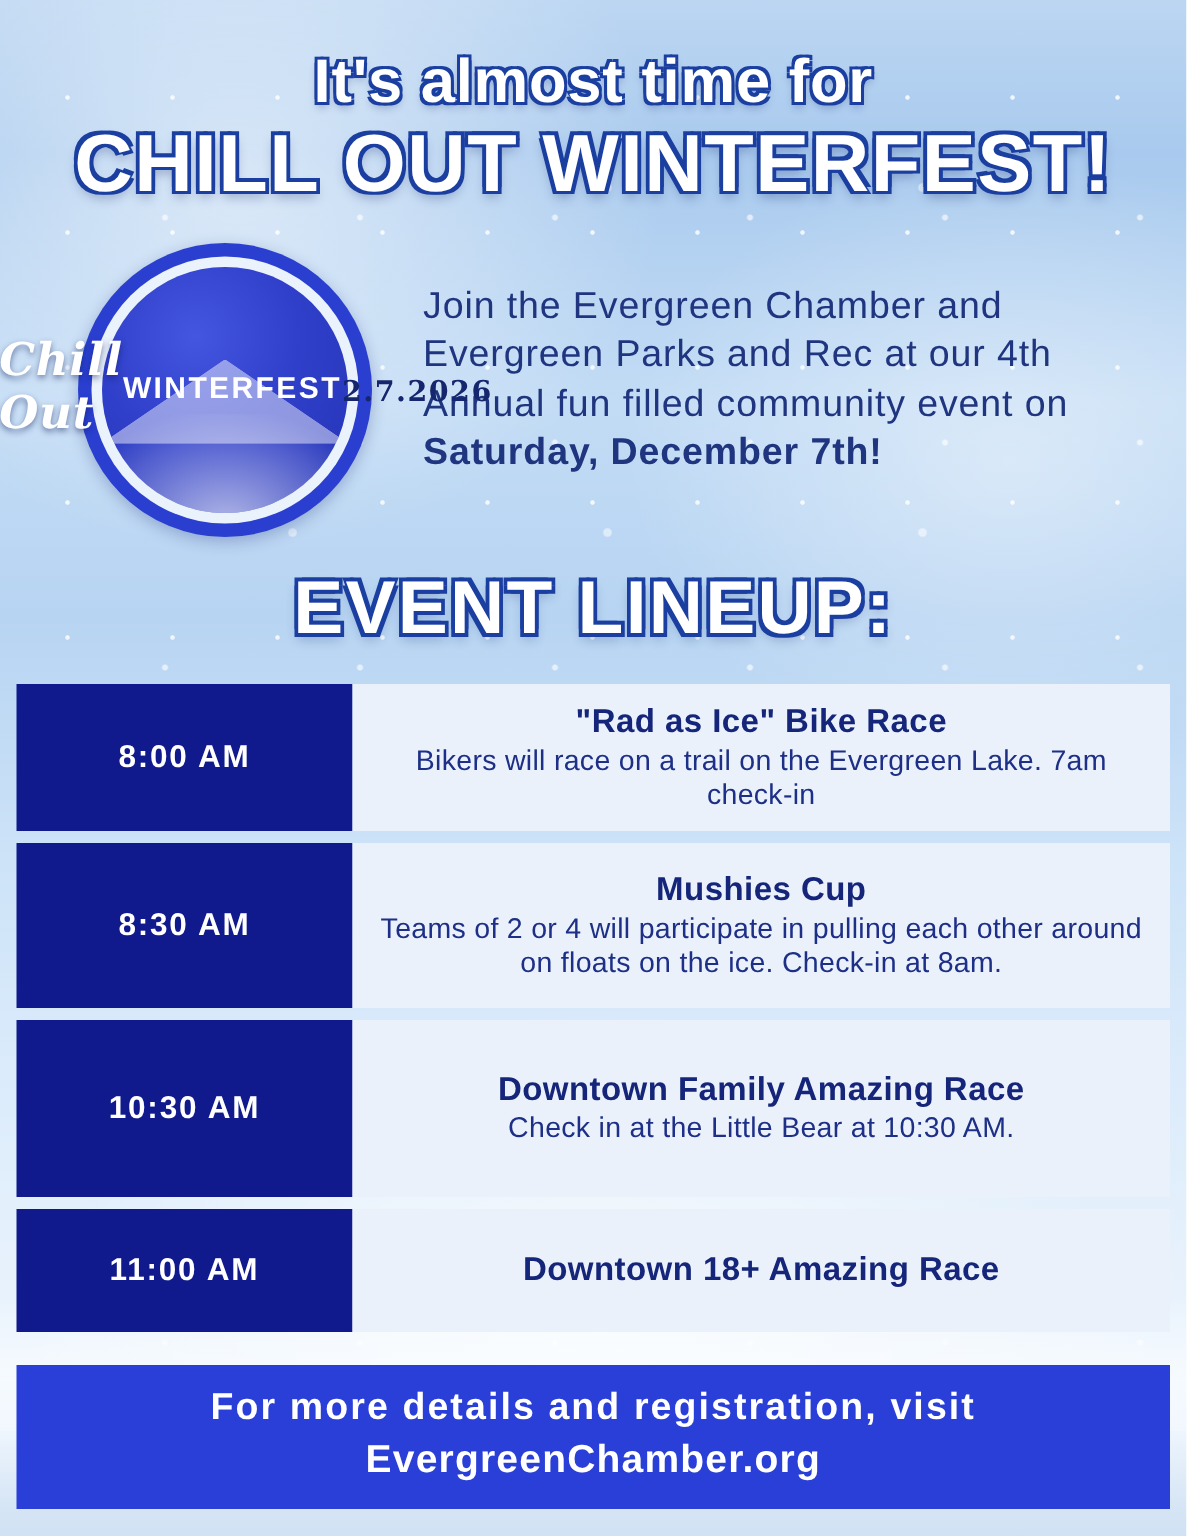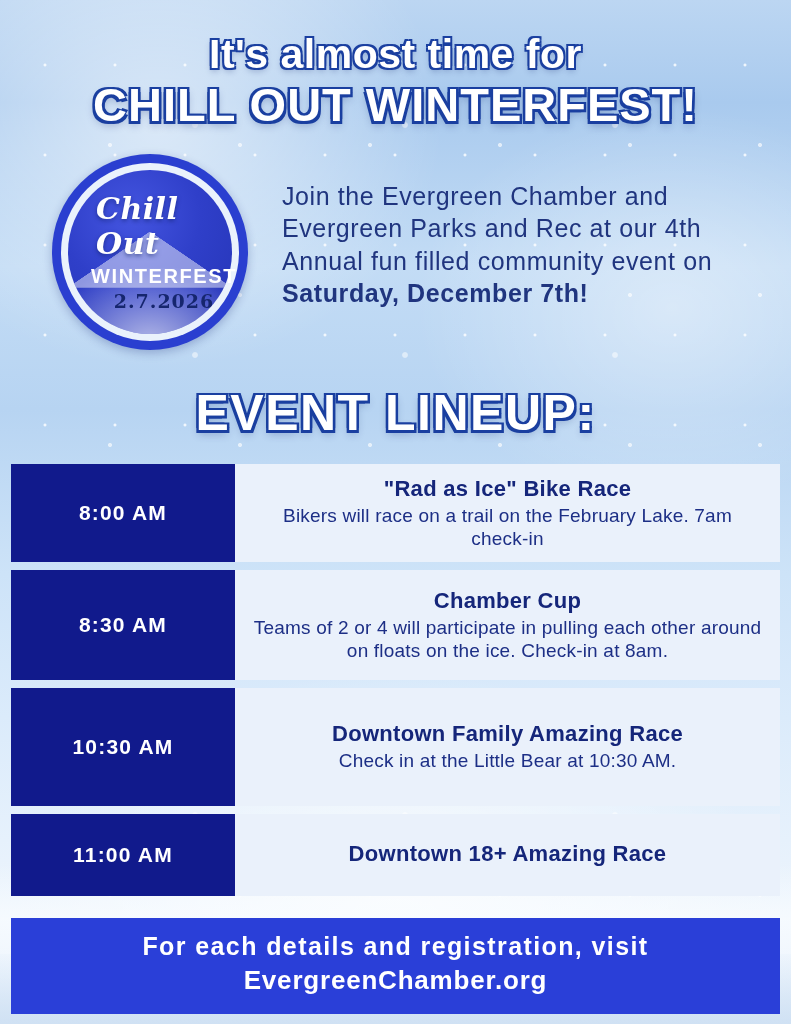--- a/index.html
+++ b/index.html
@@ -74,21 +74,21 @@
     font-size: 41px;
     font-weight: bold;
     color: #ffffff;
     letter-spacing: 0.5px;
     text-shadow:
       -2px -2px 0 #1a3fa0, 2px -2px 0 #1a3fa0, -2px 2px 0 #1a3fa0, 2px 2px 0 #1a3fa0,
       0 3px 6px rgba(20,40,110,0.35);
     line-height: 1.1;
   }
   .head-line2 {
-    font-size: 47px;
+    font-size: 54px;
     font-weight: bold;
     color: #ffffff;
     letter-spacing: 1px;
     text-shadow:
       -2.5px -2.5px 0 #1a3fa0, 2.5px -2.5px 0 #1a3fa0, -2.5px 2.5px 0 #1a3fa0, 2.5px 2.5px 0 #1a3fa0,
       0 4px 8px rgba(20,40,110,0.35);
     line-height: 1.12;
     margin-top: 2px;
   }
 
@@ -141,21 +141,20 @@
     height: 34%;
     background:
       linear-gradient(to bottom right, transparent 49.5%, rgba(255,255,255,0.85) 50%) no-repeat left bottom / 50% 100%,
       linear-gradient(to bottom left, transparent 49.5%, rgba(255,255,255,0.85) 50%) no-repeat right bottom / 50% 100%;
     opacity: 0.55;
   }
   .badge-text {
     position: absolute;
     inset: 16px;
     display: flex;
-    flex-direction: column;
     align-items: center;
     justify-content: center;
     text-align: left;
     color: #ffffff;
     margin-left: 28px;
   }
   .badge-script {
     font-family: "DejaVu Serif", serif;
     font-style: italic;
     font-size: 30px;
@@ -187,21 +186,21 @@
     font-weight: bold;
     letter-spacing: 0.6px;
     max-width: 470px;
   }
   .intro-text .lead { font-weight: normal; }
   .intro-text .bold { font-weight: bold; }
 
   
   .lineup-title {
     text-align: center;
-    margin-top: 34px;
+    margin-top: 18px;
     font-size: 50px;
     font-weight: bold;
     color: #ffffff;
     letter-spacing: 1.5px;
     text-shadow:
       -2.5px -2.5px 0 #1a3fa0, 2.5px -2.5px 0 #1a3fa0, -2.5px 2.5px 0 #1a3fa0, 2.5px 2.5px 0 #1a3fa0,
       0 4px 8px rgba(20,40,110,0.3);
   }
 
   
@@ -311,28 +310,28 @@
     </div>
 
     <div class="lineup-title">EVENT LINEUP:</div>
 
     <div class="schedule">
 
       <div class="row r1">
         <div class="time-cell">8:00 AM</div>
         <div class="desc-cell">
           <div class="desc-title">"Rad as Ice" Bike Race</div>
-          <div class="desc-body">Bikers will race on a trail on the February Lake. 7am check-in</div>
+          <div class="desc-body">Bikers will race on a trail on the Evergreen Lake. 7am check-in</div>
         </div>
       </div>
 
       <div class="row r2">
         <div class="time-cell">8:30 AM</div>
         <div class="desc-cell">
-          <div class="desc-title">Chamber Cup</div>
+          <div class="desc-title">Mushies Cup</div>
           <div class="desc-body">Teams of 2 or 4 will participate in pulling each other around on floats on the ice. Check-in at 8am.</div>
         </div>
       </div>
 
       <div class="row r3">
         <div class="time-cell">10:30 AM</div>
         <div class="desc-cell">
           <div class="desc-title">Downtown Family Amazing Race</div>
           <div class="desc-body">Check in at the Little Bear at 10:30 AM.</div>
         </div>
@@ -341,18 +340,18 @@
       <div class="row r4">
         <div class="time-cell">11:00 AM</div>
         <div class="desc-cell">
           <div class="desc-title">Downtown 18+ Amazing Race</div>
         </div>
       </div>
 
     </div>
 
     <div class="footer">
-      <div class="footer-line1">For each details and registration, visit</div>
+      <div class="footer-line1">For more details and registration, visit</div>
       <div class="footer-line2">EvergreenChamber.org</div>
     </div>
 
   </div>
 </div>
 
 </body></html>

